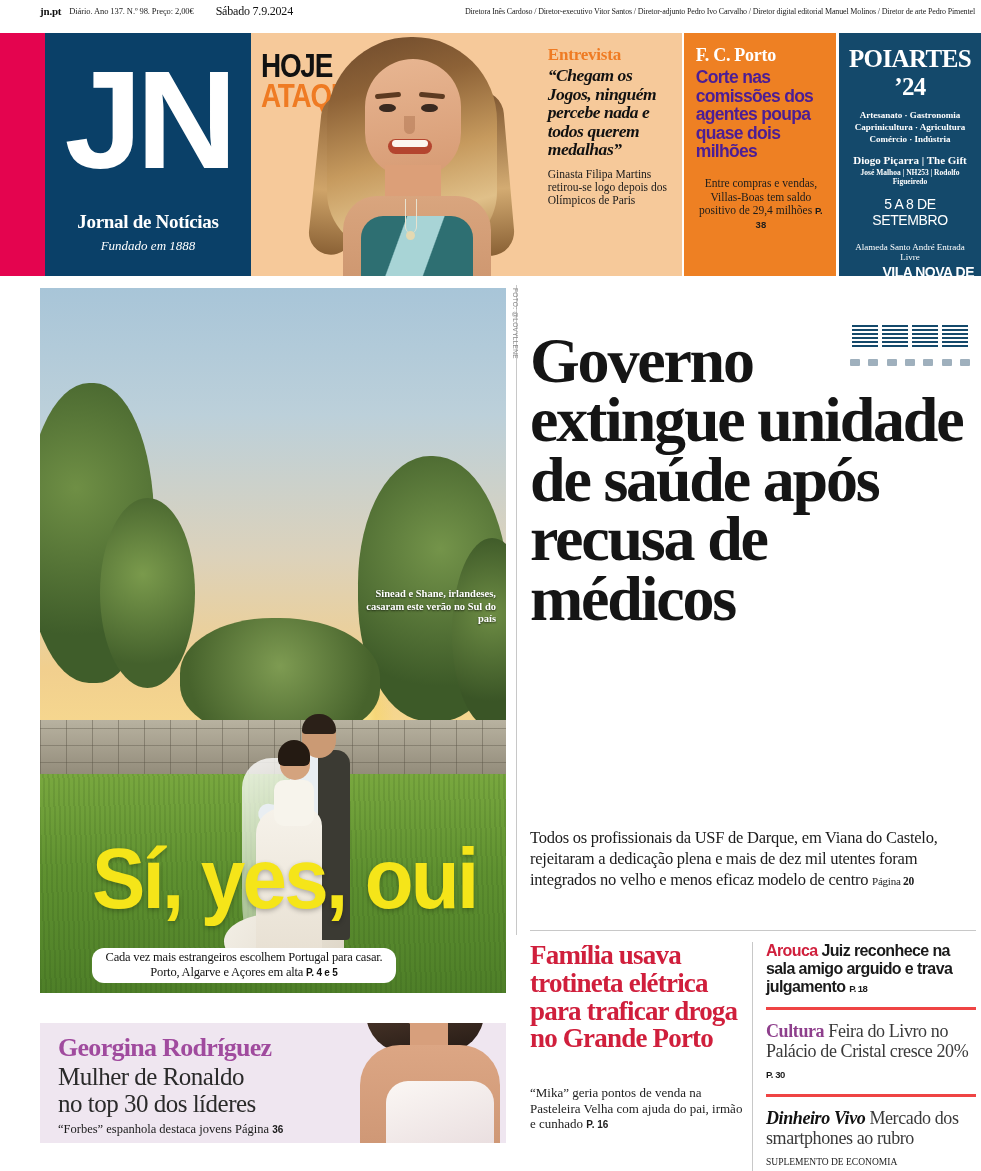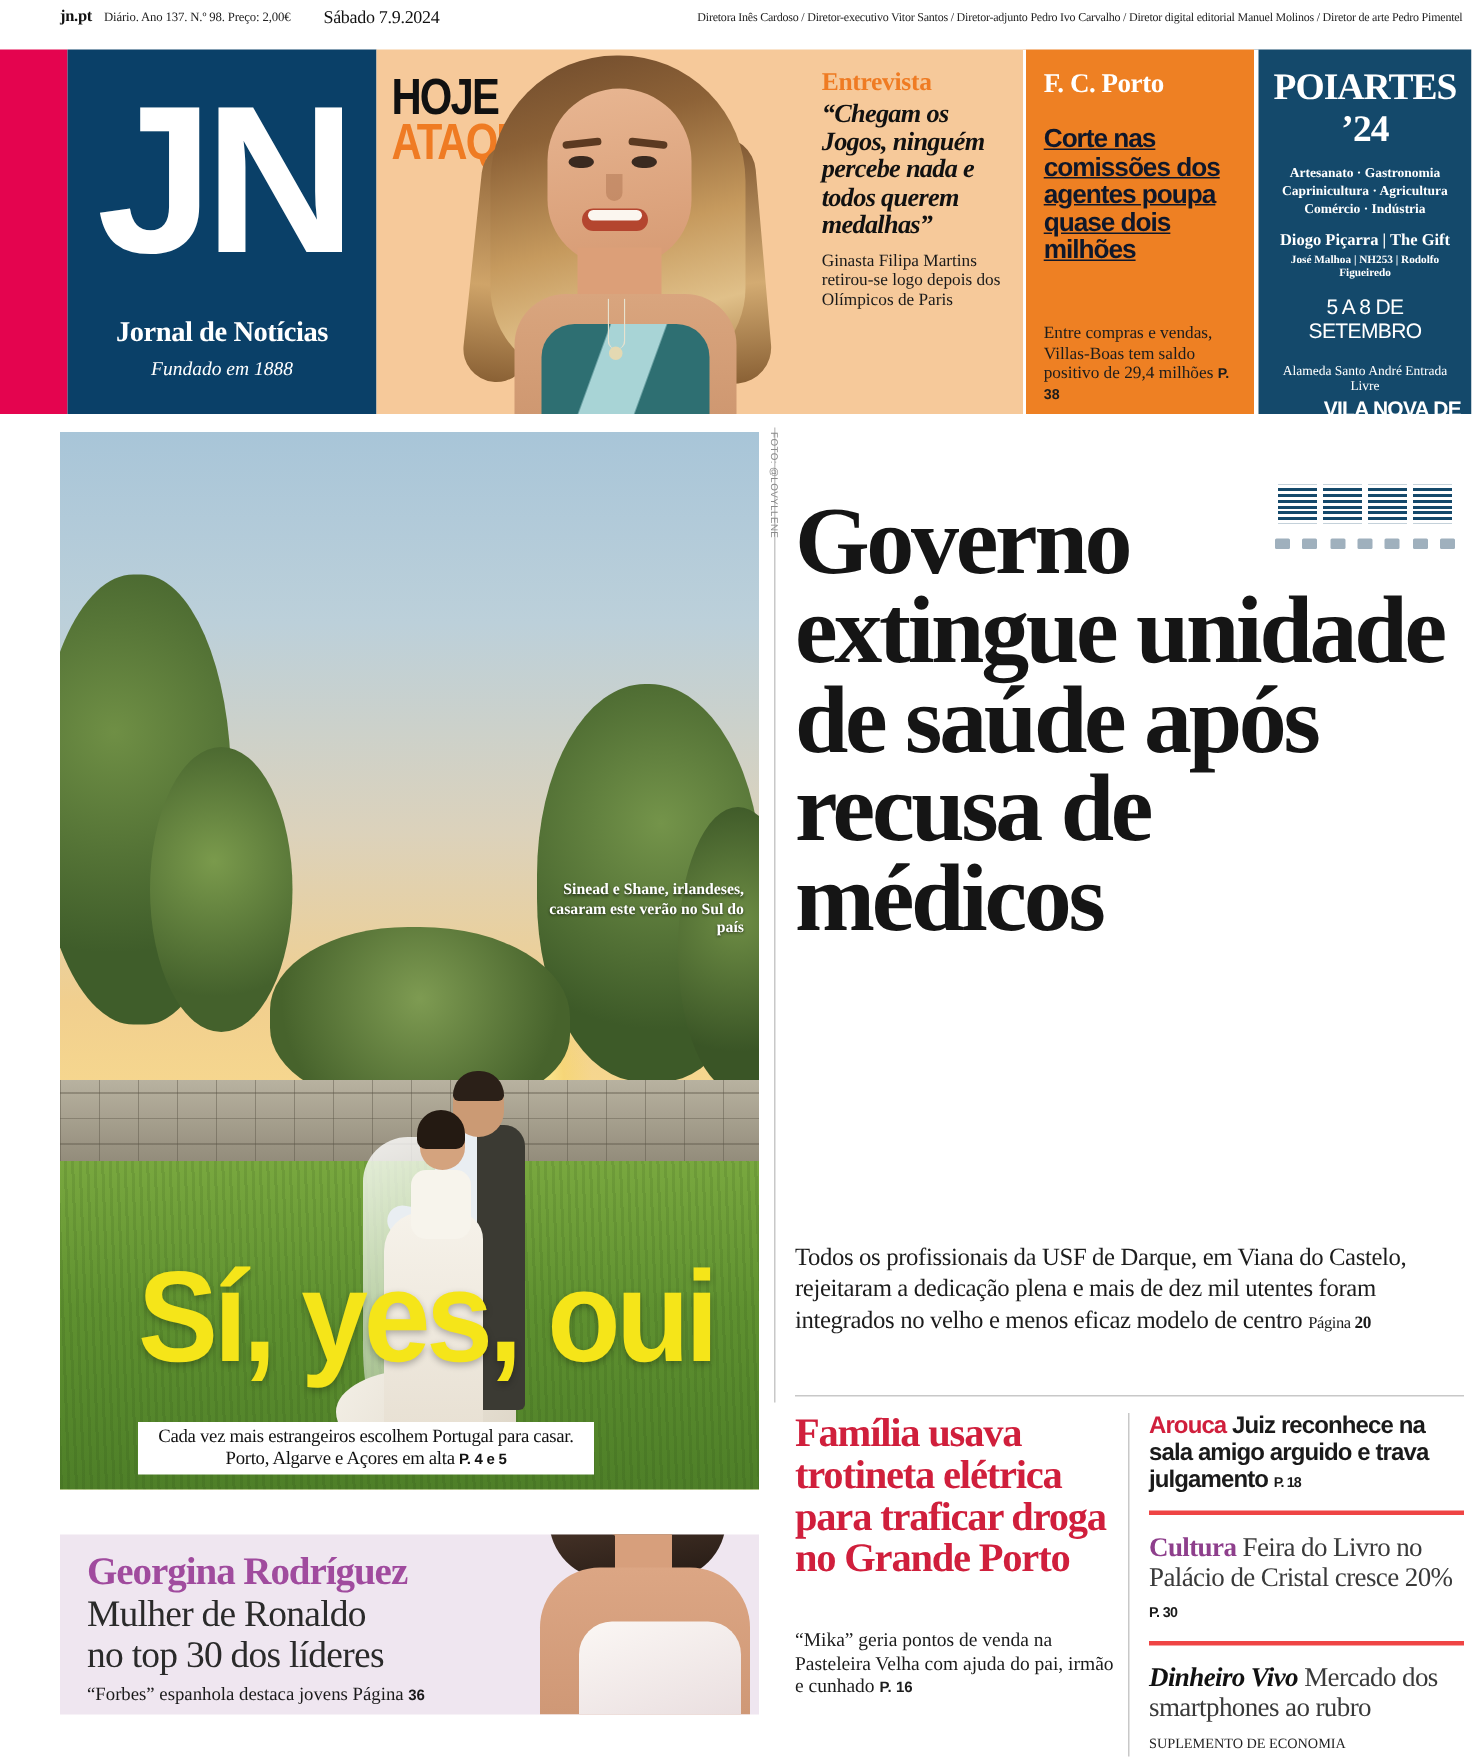--- a/index.html
+++ b/index.html
@@ -57,23 +57,23 @@
   .gym .pend{position:absolute;left:97px;top:198px;width:9px;height:9px;border-radius:50%;background:#e4d9b2;}
 
   .b-int{position:absolute;right:0;top:0;width:140px;height:243px;padding:12px 8px 0 6px;box-sizing:border-box;}
   .int-kicker{color:#ef7b23;font-family:"Liberation Serif",serif;font-weight:bold;font-size:17px;letter-spacing:-.2px;}
   .int-quote{font-family:"Liberation Serif",serif;font-weight:bold;font-style:italic;font-size:17.5px;
              line-height:1.06;letter-spacing:-.45px;margin-top:1px;color:#111;}
   .int-sub{font-family:"Liberation Serif",serif;font-size:11.5px;line-height:1.16;margin-top:9px;color:#1a1a1a;}
 
   .b-porto{width:163px;background:#ee8023;border-left:2px solid #fff;padding:12px 10px 0 12px;box-sizing:border-box;}
   .porto-k{color:#fff;font-family:"Liberation Serif",serif;font-weight:bold;font-size:18px;letter-spacing:-.3px;}
-  .porto-h{color:#0f172a;font-family:"Liberation Sans",sans-serif;font-weight:bold;font-size:17.5px;
-           line-height:1.06;letter-spacing:-.7px;margin-top:17px;text-decoration:underline;}
-  .porto-s{color:#1c1c1c;font-family:"Liberation Serif",serif;font-size:11.5px;line-height:1.2;margin-top:40px;}
+  .porto-h{color:#4c1d95;font-family:"Liberation Sans",sans-serif;font-weight:bold;font-size:17.5px;
+           line-height:1.06;letter-spacing:-.7px;margin-top:2px;}
+  .porto-s{color:#1c1c1c;font-family:"Liberation Serif",serif;font-size:11.5px;line-height:1.2;margin-top:16px;text-align:center;}
   .porto-s b{font-family:"Liberation Sans",sans-serif;font-size:9.5px;}
 
   .b-ad{width:153px;background:#14496b;border-left:3px solid #fff;padding:8px 7px 6px 7px;box-sizing:border-box;color:#fff;text-align:center;}
   .ad-title{font-family:"Liberation Serif",serif;font-weight:bold;font-size:25px;letter-spacing:-.6px;margin-top:4px;}
   .ad-cats{font-family:"Liberation Serif",serif;font-weight:bold;font-size:9px;line-height:1.35;margin-top:8px;}
   .ad-art1{font-family:"Liberation Serif",serif;font-weight:bold;font-size:11px;margin-top:9px;}
   .ad-art2{font-family:"Liberation Serif",serif;font-weight:bold;font-size:7.5px;margin-top:2px;}
   .ad-dates{font-family:"Liberation Sans",sans-serif;font-size:14px;margin-top:10px;letter-spacing:-.4px;}
   .ad-place{font-family:"Liberation Serif",serif;font-size:9px;margin-top:14px;}
   .ad-city{font-family:"Liberation Sans",sans-serif;font-weight:bold;font-size:14px;letter-spacing:-.5px;margin-top:2px;text-align:right;}
@@ -133,21 +133,21 @@
   .photo-cap{position:absolute;right:10px;top:300px;width:140px;text-align:right;color:#fff;
              font-family:"Liberation Serif",serif;font-weight:bold;font-size:10.5px;line-height:1.2;
              text-shadow:0 1px 2px rgba(0,0,0,.65);}
   .yes{position:absolute;left:52px;top:552px;font-family:"Liberation Sans",sans-serif;font-weight:bold;
        font-size:86px;line-height:.9;color:#f5e519;letter-spacing:-3px;transform:scaleX(.93);transform-origin:left top;
        text-shadow:0 2px 5px rgba(0,0,0,.28);}
   .photo-credit{position:absolute;left:508px;top:8px;width:14px;height:110px;}
   .photo-credit span{display:block;transform:rotate(90deg);transform-origin:left top;position:absolute;left:11px;top:0;
        white-space:nowrap;font-family:"Liberation Sans",sans-serif;font-size:6.5px;color:#8a8a8a;letter-spacing:.3px;}
   .cap-box{position:absolute;left:92px;top:668px;width:304px;background:#fff;padding:2px 6px 3px 6px;box-sizing:border-box;
-           text-align:center;font-family:"Liberation Serif",serif;font-size:12.5px;line-height:1.18;letter-spacing:-.2px;}
+           text-align:center;font-family:"Liberation Serif",serif;font-size:12.5px;line-height:1.18;letter-spacing:-.2px;border-radius:12px;}
   .cap-box b{font-family:"Liberation Sans",sans-serif;font-size:10px;}
 
   
   .geo{position:absolute;left:40px;top:743px;width:466px;height:120px;background:#efe6f0;overflow:hidden;}
   .geo-name{position:absolute;left:18px;top:10px;font-family:"Liberation Serif",serif;font-weight:bold;
             font-size:26px;color:#a04b9e;letter-spacing:-.7px;}
   .geo-l1{position:absolute;left:18px;top:40px;font-family:"Liberation Serif",serif;font-size:25px;
           letter-spacing:-.5px;color:#2a2a2a;}
   .geo-l2{position:absolute;left:18px;top:67px;font-family:"Liberation Serif",serif;font-size:25px;
           letter-spacing:-.5px;color:#2a2a2a;}

